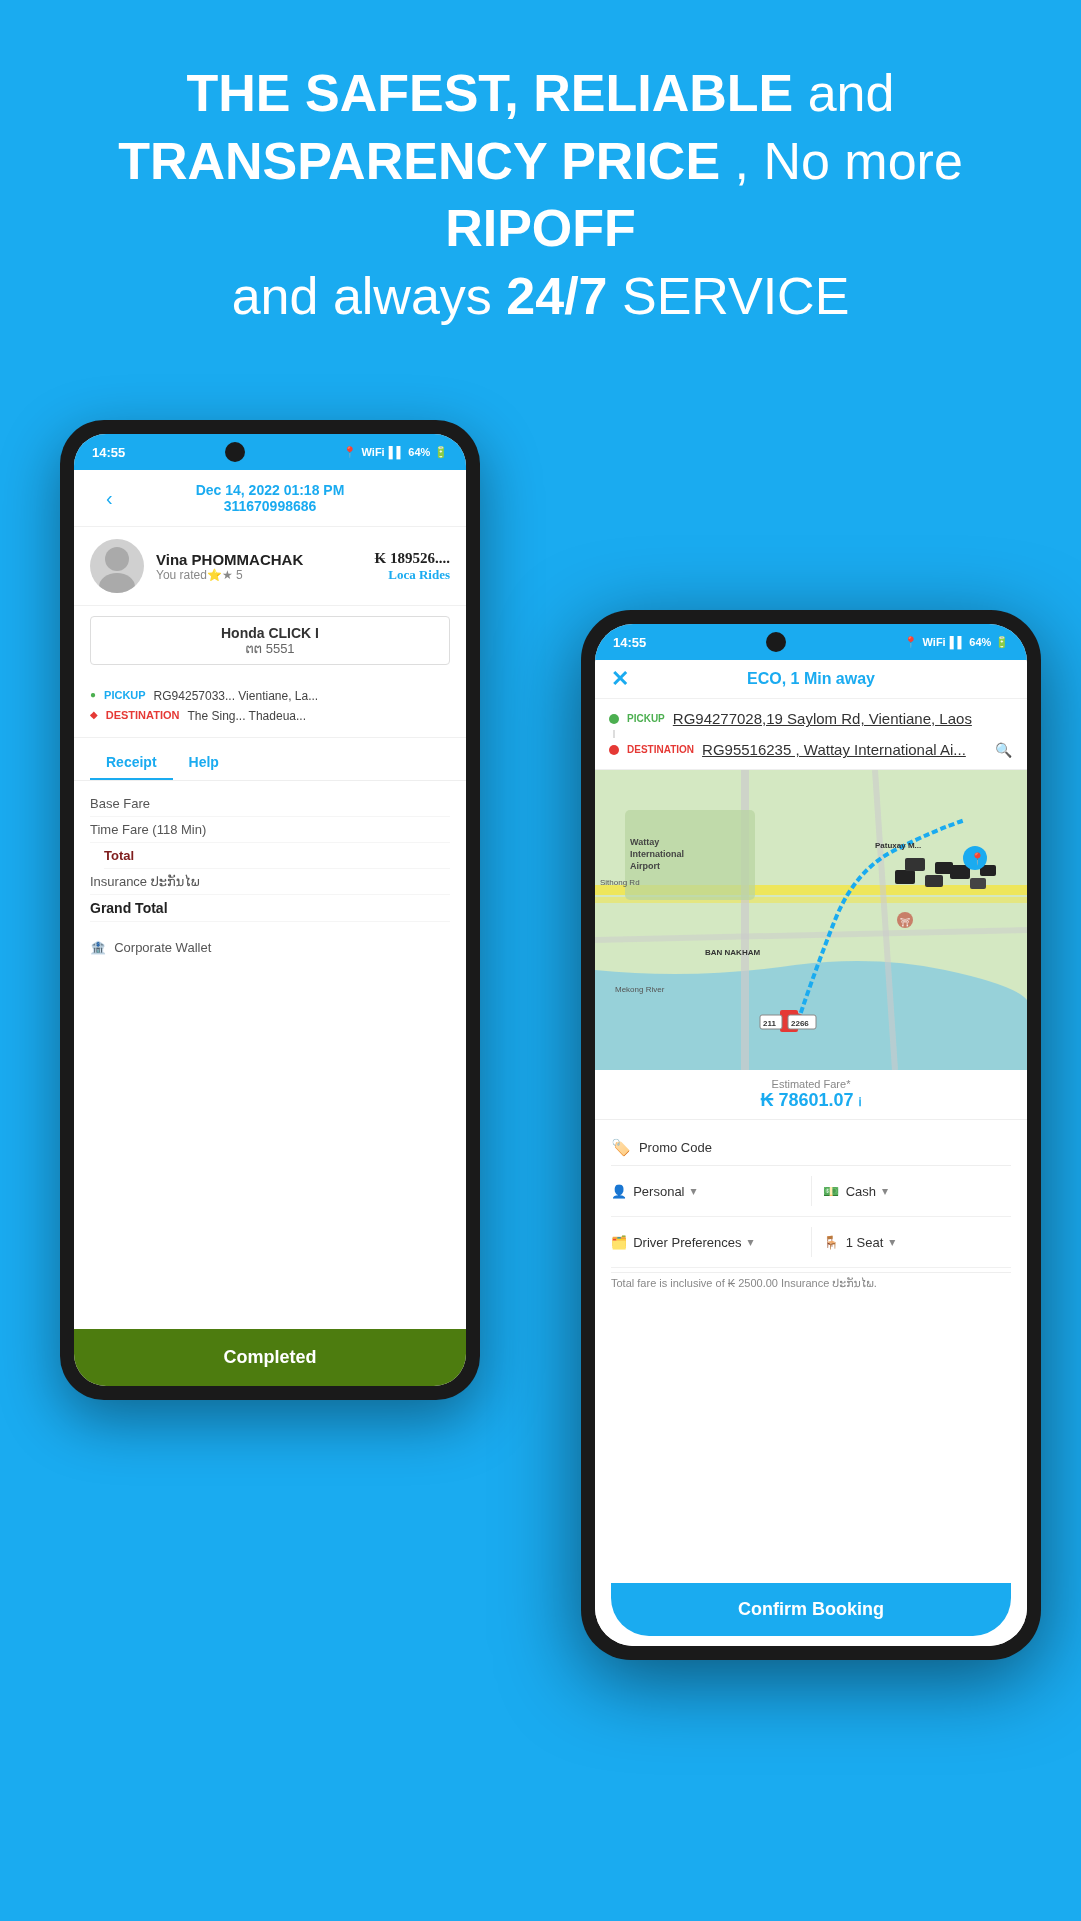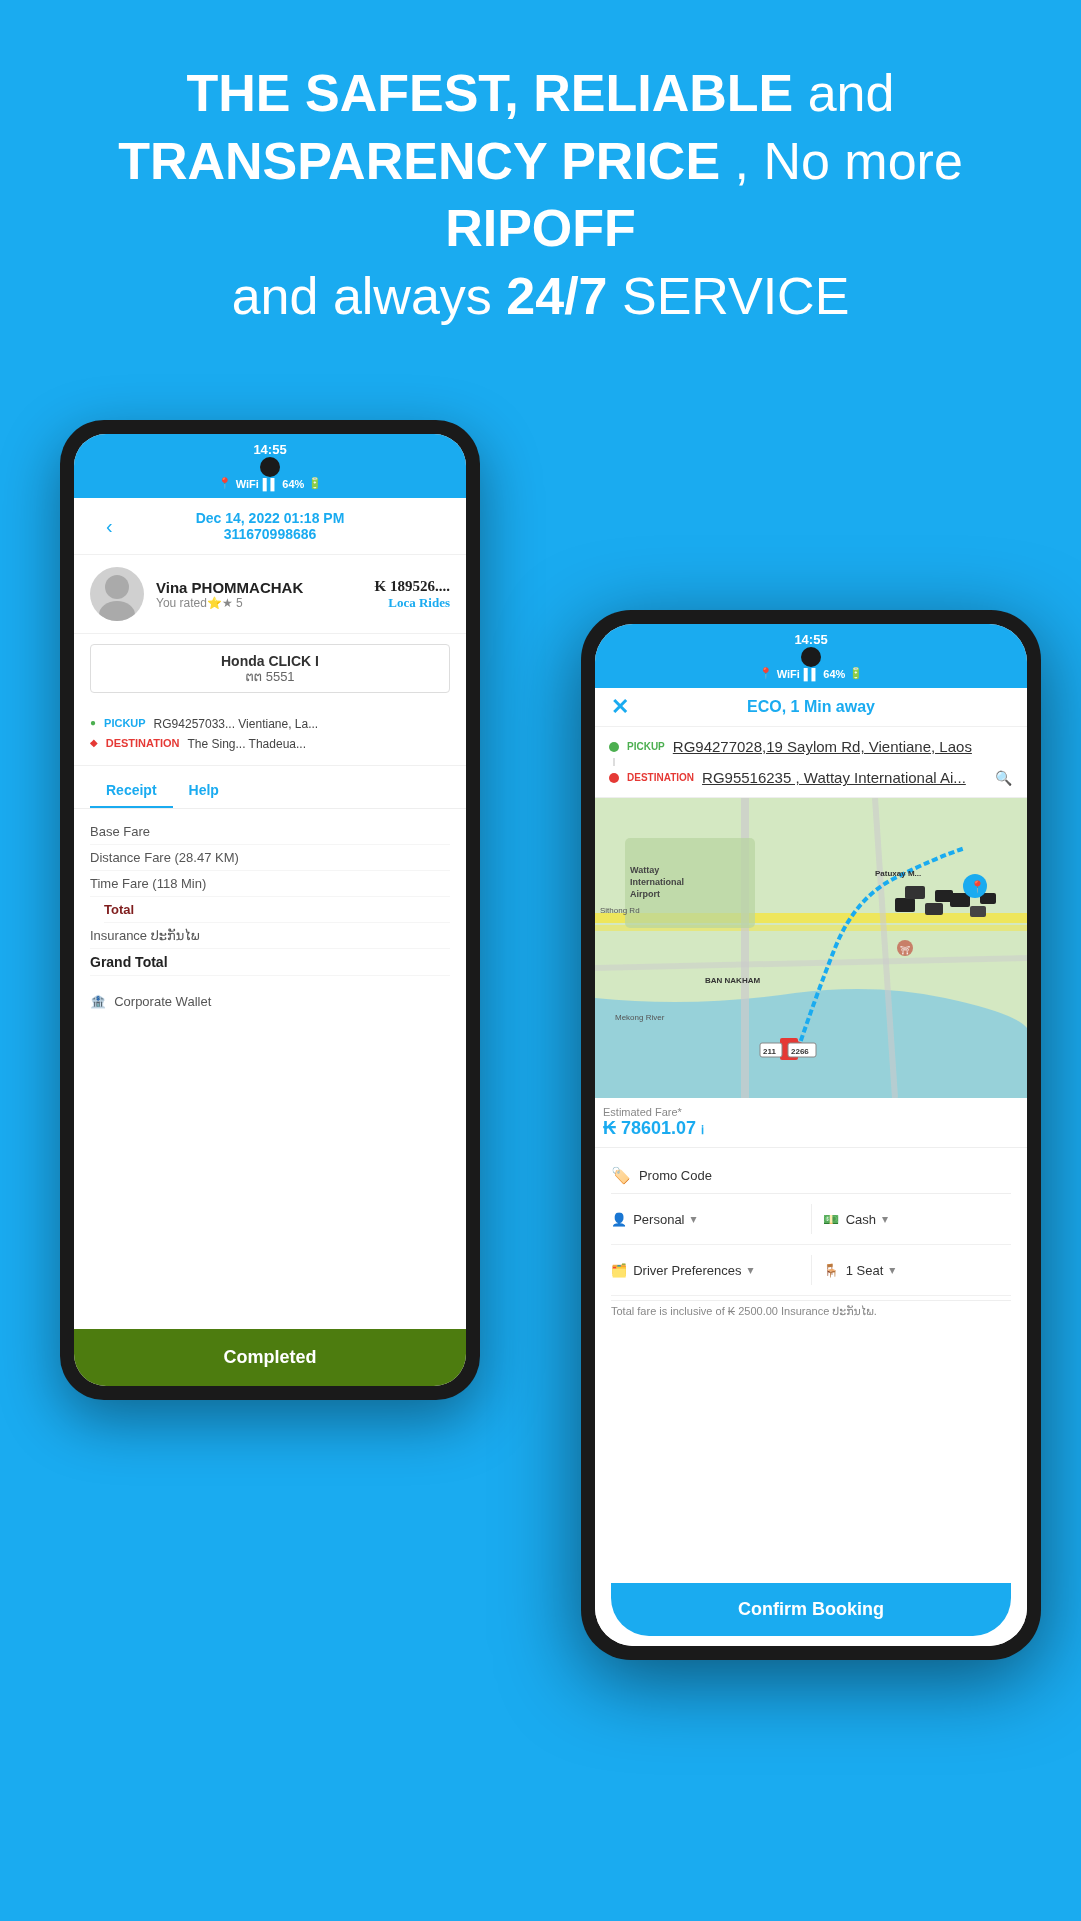--- a/index.html
+++ b/index.html
@@ -85,21 +85,20 @@
     .status-bar {
       background: #1aabf0;
       color: white;
       display: flex;
       justify-content: space-between;
       align-items: center;
       padding: 8px 18px;
       font-size: 13px;
       font-weight: 600;
       min-height: 32px;
-      flex-direction: column;
     }
     .status-bar .time { font-weight: 700; }
     .status-bar .icons { display: flex; gap: 4px; align-items: center; font-size: 11px; }
     .status-bar .notch {
       width: 20px;
       height: 20px;
       background: #1a1a1a;
       border-radius: 50%;
     }
 
@@ -271,20 +270,21 @@
       background: #e53935; flex-shrink: 0;
     }
     .route-label { font-weight: 700; font-size: 10px; }
     .route-label.pickup { color: #4caf50; }
     .route-label.dest { color: #e53935; }
     .route-text { color: #333; font-size: 15px; flex: 1; text-decoration: underline; }
     .route-search-icon { color: #888; font-size: 14px; }
 
     
     .fare-estimate {
+      text-align: center;
       padding: 8px;
       background: white;
       border-bottom: 1px solid #eee;
     }
     .fare-estimate .label { font-size: 11px; color: #888; }
     .fare-estimate .amount { font-size: 18px; font-weight: 700; color: #1aabf0; }
 
     
     .bottom-panel {
       background: white;
@@ -424,24 +424,20 @@
       </div>
 
       <div class="tabs-row">
         <div class="tab-item active">Receipt</div>
         <div class="tab-item">Help</div>
       </div>
 
       <div class="fare-section">
         <div class="fare-row">
           <span>Base Fare</span>
-          <span></span>
-        </div>
-        <div class="fare-row">
-          <span>Distance Fare (28.47 KM)</span>
           <span></span>
         </div>
         <div class="fare-row">
           <span>Time Fare (118 Min)</span>
           <span></span>
         </div>
         <div class="fare-row total">
           <span>Total</span>
         </div>
         <div class="fare-row">

